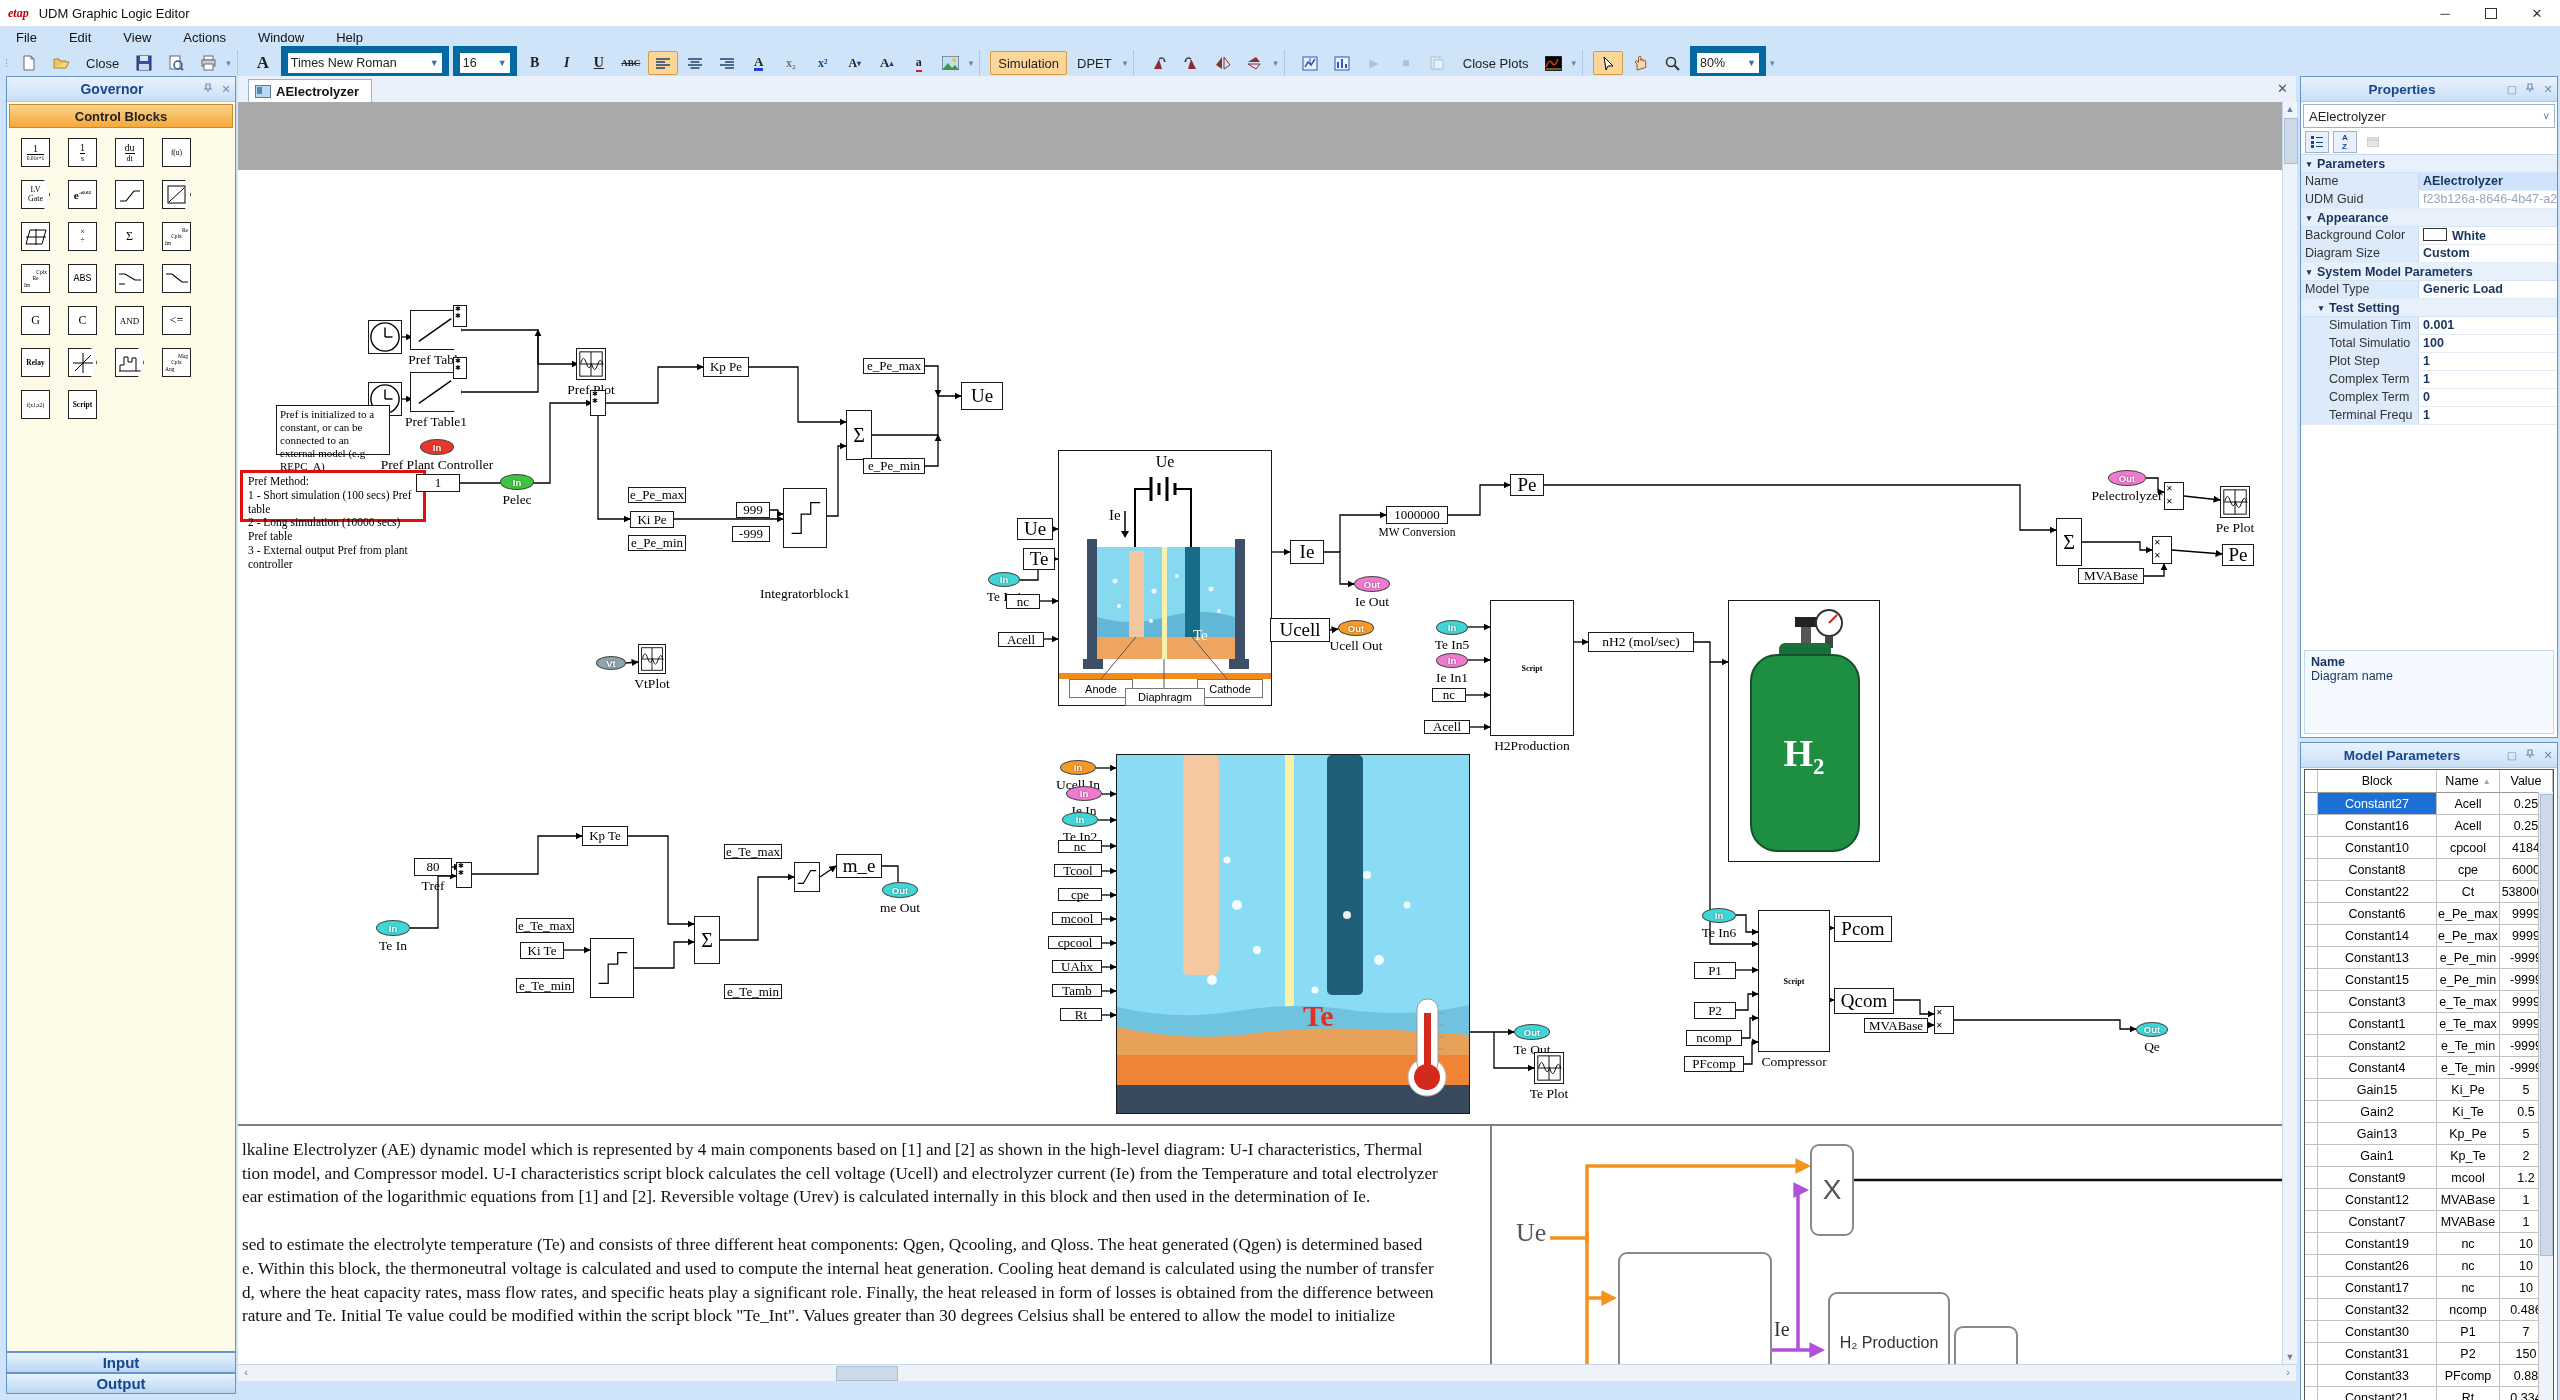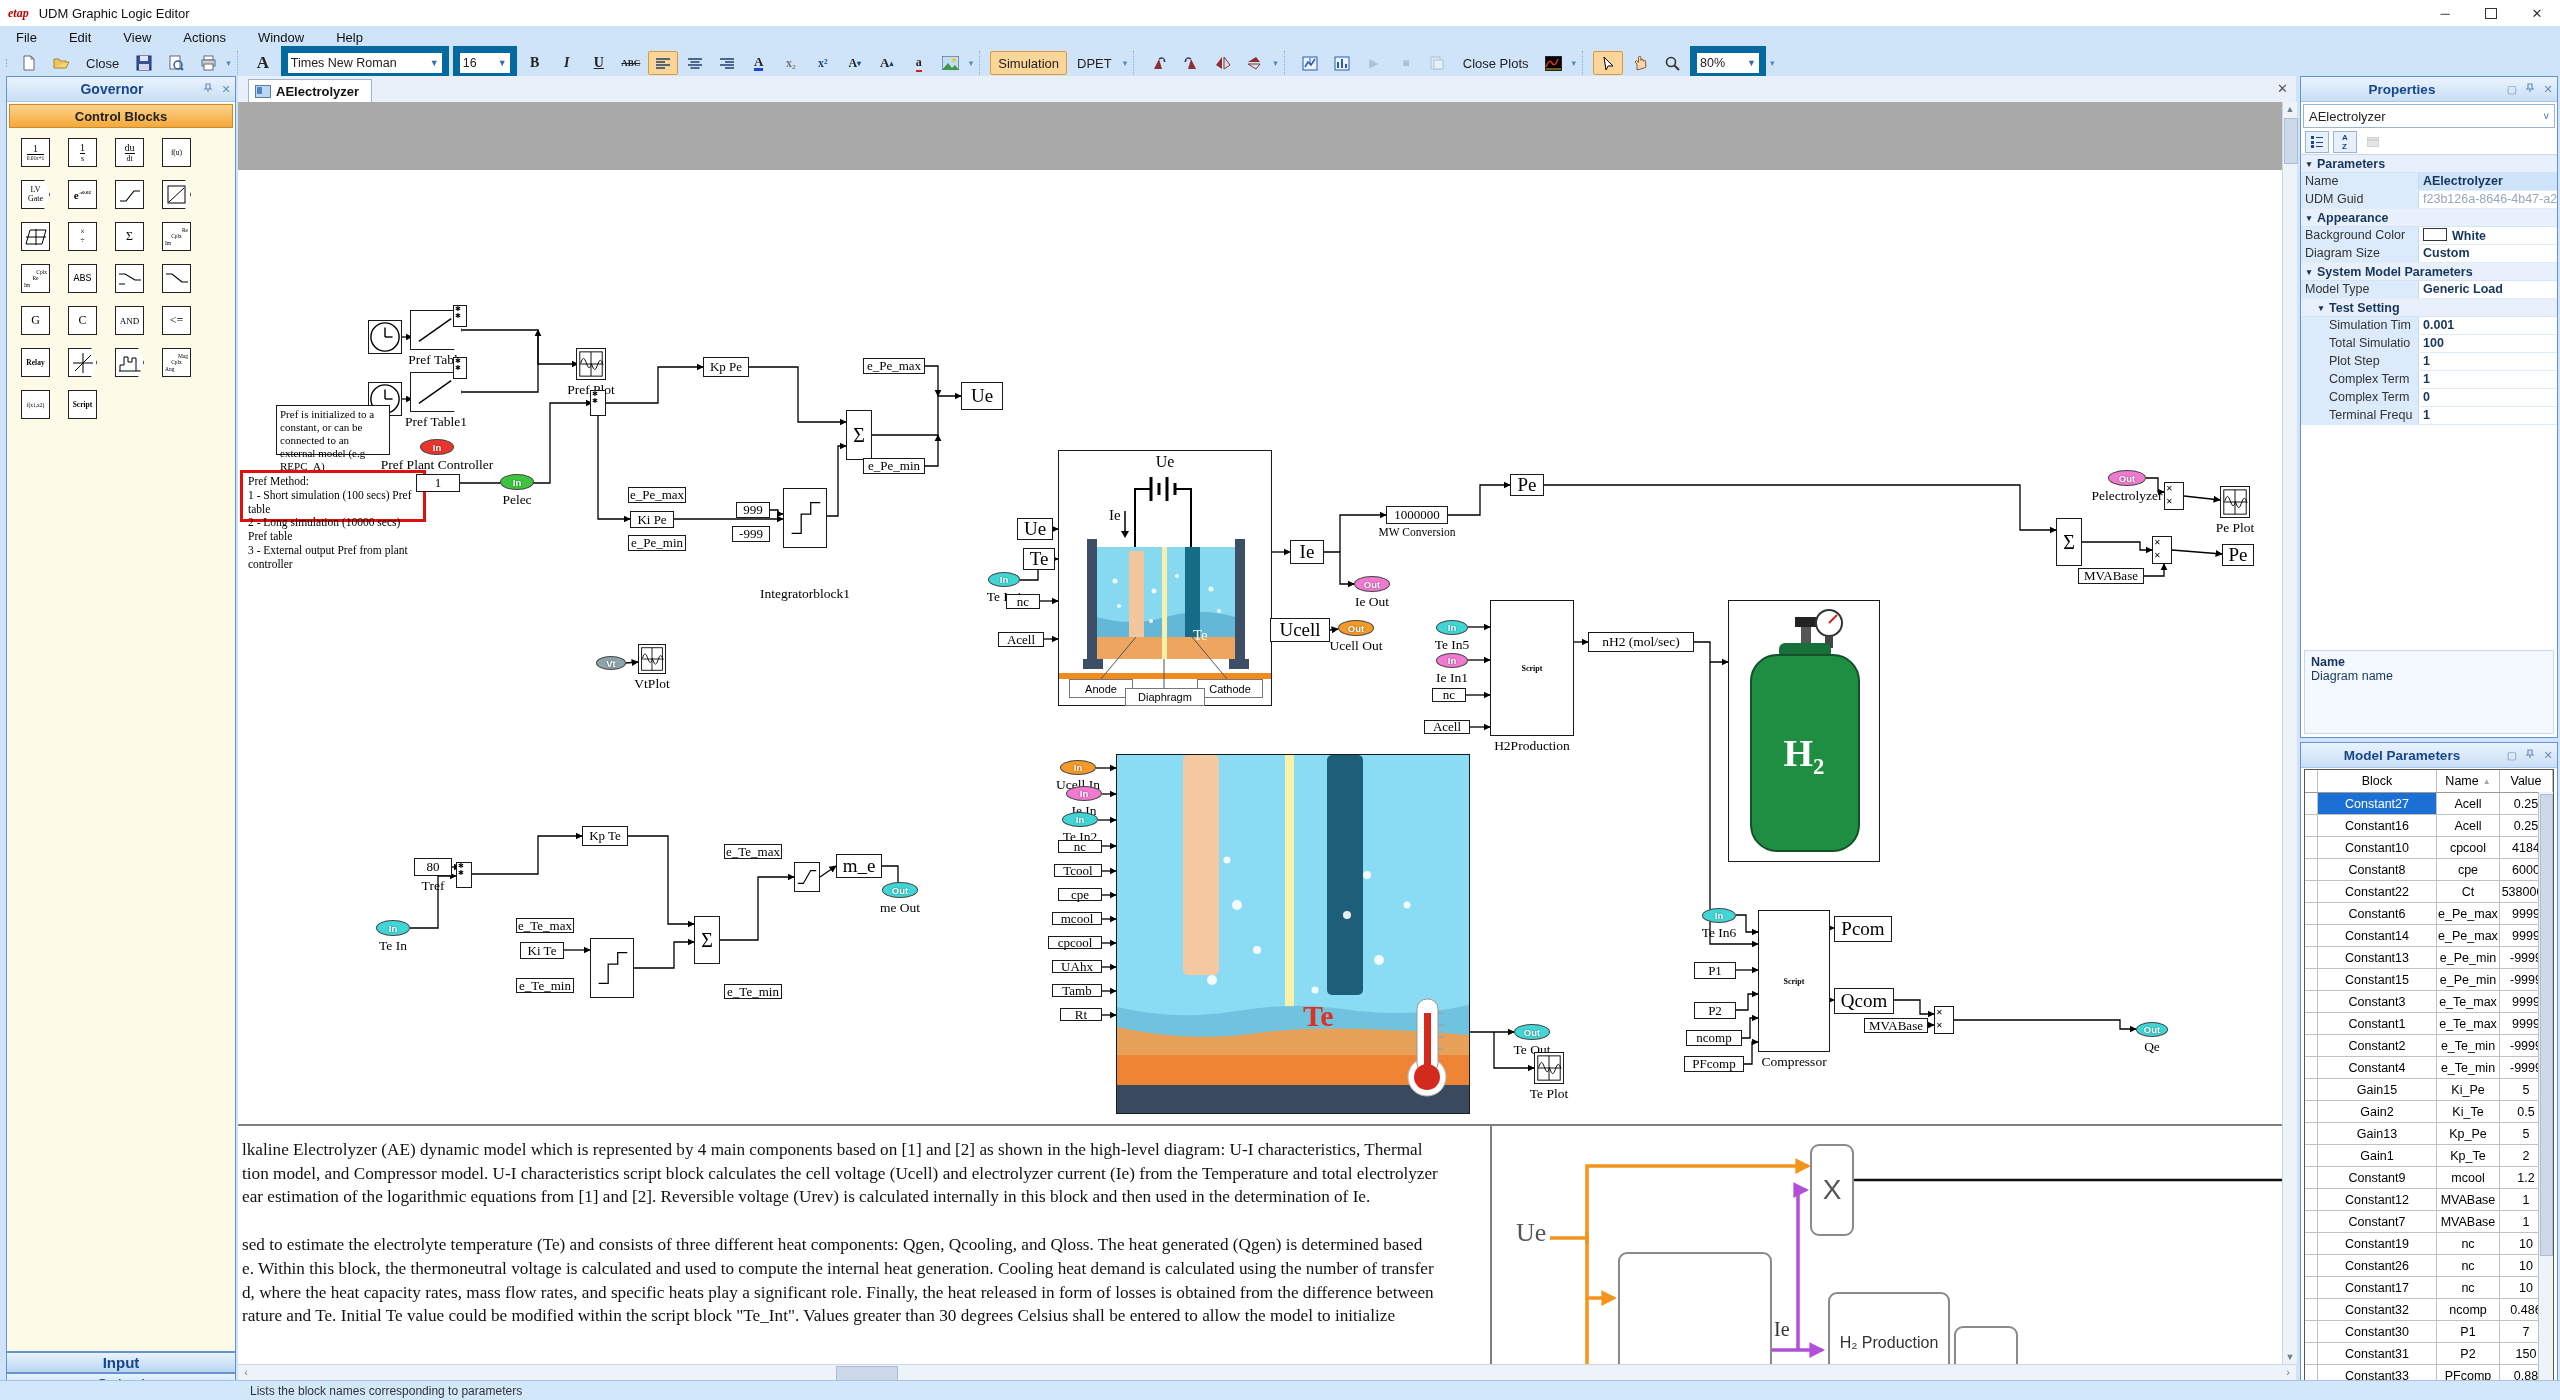--- a/index.html
+++ b/index.html
@@ -1239,17 +1239,14 @@
             <div class="c cv">0.334</div>
           </div>
         </div>
       <div class="mp-vscroll">
         <div class="thumb"></div>
         <div class="sarrow" style="bottom:0;left:0;">˅</div>
       </div>
     </div>
   </div>
 
-  <div class="statusbar">
-    <span style="margin-left:250px;">Lists the block names corresponding to parameters</span>
-  </div>
 
 </div>
 
 </body></html>

